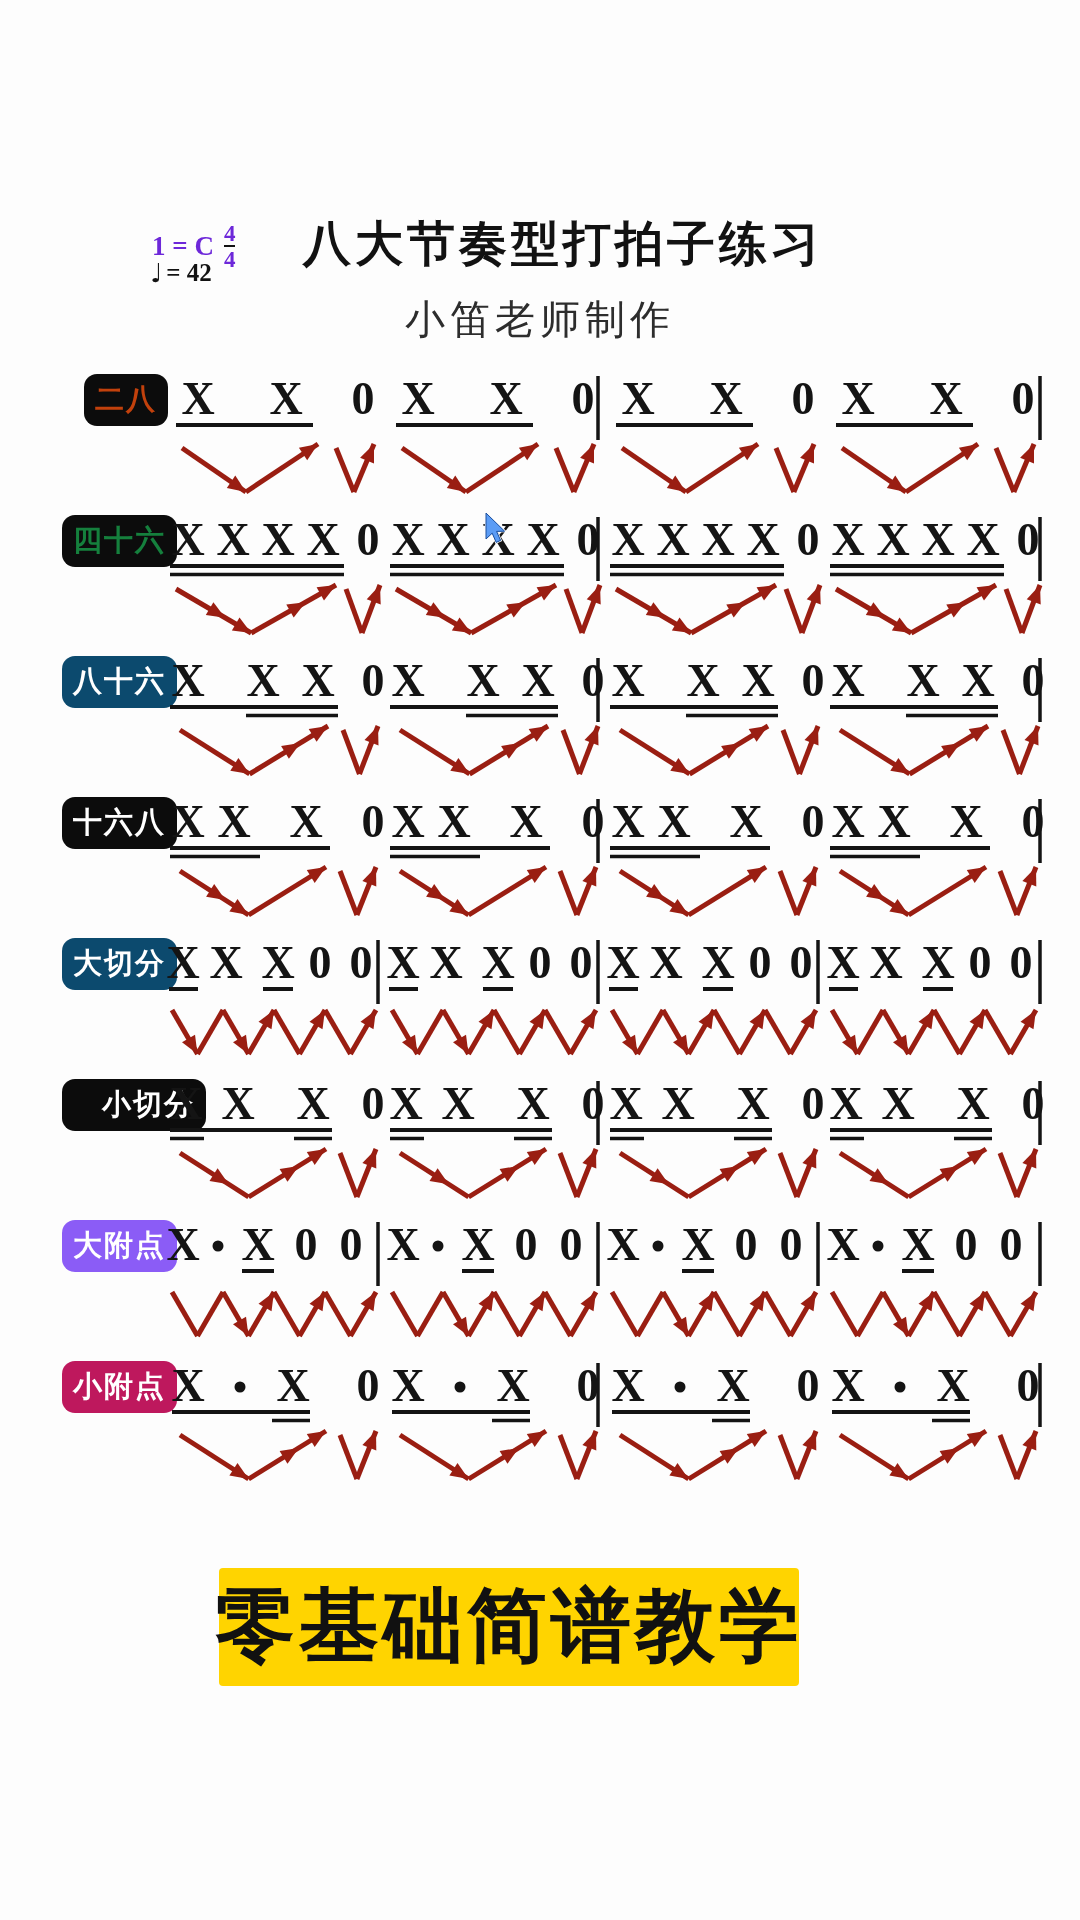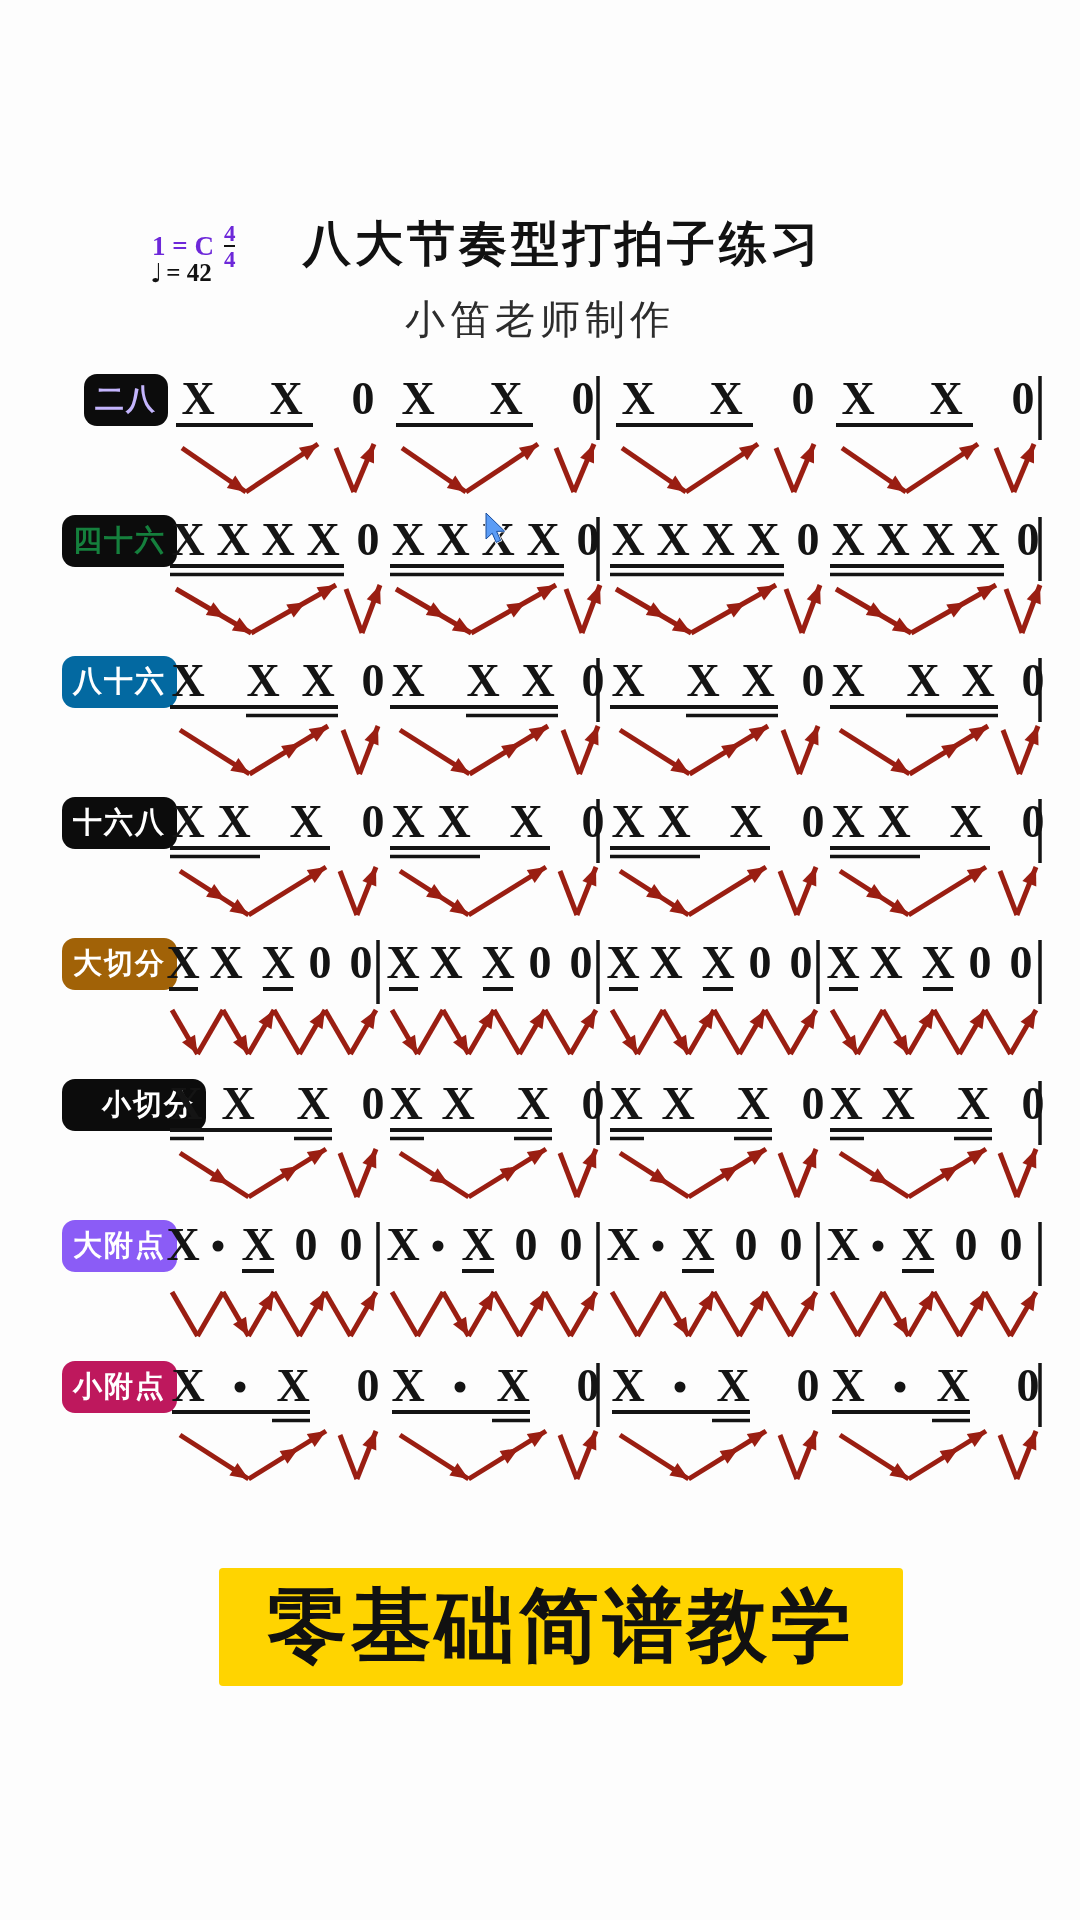--- a/index.html
+++ b/index.html
@@ -14,21 +14,21 @@
   .meter{display:inline-flex;flex-direction:column;align-items:center;line-height:1;
          font-size:23px;margin-left:10px;}
   .meter .den{border-top:2px solid #121212;padding-top:1px;}
   .tempo{position:absolute;left:150px;top:258px;font-family:"Liberation Serif",serif;
          font-weight:bold;font-size:25px;color:#121212;display:flex;align-items:center;gap:4px;}
   .tempo .note{font-family:"DejaVu Sans",sans-serif;font-size:26px;}
   .rows{position:absolute;left:0;top:0;width:1080px;height:1920px;}
   .row-badge{position:absolute;background:#0c0c0c;color:#ffffff;border-radius:13px;
          font-size:29px;font-weight:bold;padding:6px 11px;letter-spacing:2px;white-space:nowrap;}
   .row-svg{position:absolute;}
-  .banner{position:absolute;left:219px;top:1568px;width:684px;height:118px;background:#ffd400;
+  .banner{position:absolute;left:219px;top:1568px;width:580px;height:118px;background:#ffd400;
          display:flex;align-items:center;justify-content:center;border-radius:4px;
          font-size:80px;font-weight:bold;color:#111111;letter-spacing:4px;white-space:nowrap;}
   .cursor{position:absolute;width:26px;height:34px;}
 </style>
 </head>
 <body>
 
 <div class="page">
 
   <div class="keysig">
@@ -41,21 +41,21 @@
 
   <div class="tempo">
     <span class="note">♩</span>
     <span>= 42</span>
   </div>
 
   <div class="title">八大节奏型打拍子练习</div>
   <div class="subtitle">小笛老师制作</div>
 
   <div class="rows">
-      <div class="row-badge" style="top: 374px; left: 84px; background: rgb(12, 12, 12); color: #c4b5fd;">二八</div>
+      <div class="row-badge" style="top: 374px; left: 84px; background: rgb(12, 12, 12); color: #c2410c;">二八</div>
       <svg width="900" height="140" viewBox="0 0 900 140" class="row-svg" style="left: 148px; top: 372px;">
         <text x="50" y="42" text-anchor="middle" font-family="&quot;Liberation Serif&quot;, serif" font-size="46" font-weight="bold" fill="#141414">X</text>
         <text x="138" y="42" text-anchor="middle" font-family="&quot;Liberation Serif&quot;, serif" font-size="46" font-weight="bold" fill="#141414">X</text>
         <text x="215" y="42" text-anchor="middle" font-family="&quot;Liberation Serif&quot;, serif" font-size="46" font-weight="bold" fill="#141414">0</text>
         <line x1="28" y1="53" x2="165" y2="53" stroke="#141414" stroke-width="4"></line>
         <line x1="34" y1="76" x2="97.91999999999999" y2="120" stroke="#9a1e12" stroke-width="5"></line>
         <line x1="97.91999999999999" y1="120" x2="170" y2="72" stroke="#9a1e12" stroke-width="5"></line>
         <polygon points="97.9,120.0 78.8,116.0 87.3,103.6" fill="#9a1e12"></polygon>
         <polygon points="170.0,72.0 159.2,88.2 150.9,75.7" fill="#9a1e12"></polygon>
         <line x1="188" y1="76" x2="205.86" y2="120" stroke="#9a1e12" stroke-width="5"></line>
@@ -159,21 +159,21 @@
         <polygon points="737.1,104.7 717.8,102.1 725.4,89.2" fill="#9a1e12"></polygon>
         <polygon points="763.2,120.0 743.9,117.4 751.5,104.4" fill="#9a1e12"></polygon>
         <polygon points="817.7,89.2 805.7,104.6 798.3,91.5" fill="#9a1e12"></polygon>
         <polygon points="848.0,72.0 836.0,87.4 828.6,74.3" fill="#9a1e12"></polygon>
         <line x1="858" y1="76" x2="873.98" y2="120" stroke="#9a1e12" stroke-width="5"></line>
         <line x1="873.98" y1="120" x2="892" y2="72" stroke="#9a1e12" stroke-width="5"></line>
         <polygon points="892.0,72.0 892.7,91.5 878.7,86.2" fill="#9a1e12"></polygon>
         <line x1="450" y1="4" x2="450" y2="68" stroke="#141414" stroke-width="3.5"></line>
         <line x1="892" y1="4" x2="892" y2="68" stroke="#141414" stroke-width="3.5"></line>
       </svg>
-      <div class="row-badge" style="top: 656px; left: 62px; background: #0369a1; color: rgb(255, 255, 255);">八十六</div>
+      <div class="row-badge" style="top: 656px; left: 62px; background: #0c4a6e; color: rgb(255, 255, 255);">八十六</div>
       <svg width="900" height="140" viewBox="0 0 900 140" class="row-svg" style="left: 148px; top: 654px;">
         <text x="40" y="42" text-anchor="middle" font-family="&quot;Liberation Serif&quot;, serif" font-size="46" font-weight="bold" fill="#141414">X</text>
         <text x="115" y="42" text-anchor="middle" font-family="&quot;Liberation Serif&quot;, serif" font-size="46" font-weight="bold" fill="#141414">X</text>
         <text x="170" y="42" text-anchor="middle" font-family="&quot;Liberation Serif&quot;, serif" font-size="46" font-weight="bold" fill="#141414">X</text>
         <text x="225" y="42" text-anchor="middle" font-family="&quot;Liberation Serif&quot;, serif" font-size="46" font-weight="bold" fill="#141414">0</text>
         <line x1="22" y1="53" x2="190" y2="53" stroke="#141414" stroke-width="4"></line>
         <line x1="98" y1="61.5" x2="190" y2="61.5" stroke="#141414" stroke-width="3.5"></line>
         <line x1="32" y1="76" x2="101.56" y2="120" stroke="#9a1e12" stroke-width="5"></line>
         <line x1="101.56" y1="120" x2="180" y2="72" stroke="#9a1e12" stroke-width="5"></line>
         <polygon points="101.6,120.0 82.3,116.7 90.4,104.0" fill="#9a1e12"></polygon>
@@ -281,21 +281,21 @@
         <line x1="760.62" y1="120" x2="838" y2="72" stroke="#9a1e12" stroke-width="5"></line>
         <polygon points="737.3,105.1 718.1,101.7 726.2,89.0" fill="#9a1e12"></polygon>
         <polygon points="760.6,120.0 741.4,116.6 749.5,104.0" fill="#9a1e12"></polygon>
         <polygon points="838.0,72.0 826.7,87.9 818.8,75.1" fill="#9a1e12"></polygon>
         <line x1="852" y1="76" x2="868.92" y2="120" stroke="#9a1e12" stroke-width="5"></line>
         <line x1="868.92" y1="120" x2="888" y2="72" stroke="#9a1e12" stroke-width="5"></line>
         <polygon points="888.0,72.0 888.3,91.5 874.4,86.0" fill="#9a1e12"></polygon>
         <line x1="450" y1="4" x2="450" y2="68" stroke="#141414" stroke-width="3.5"></line>
         <line x1="892" y1="4" x2="892" y2="68" stroke="#141414" stroke-width="3.5"></line>
       </svg>
-      <div class="row-badge" style="top: 938px; left: 62px; background: #a16207; color: rgb(255, 255, 255);">大切分</div>
+      <div class="row-badge" style="top: 938px; left: 62px; background: #0c4a6e; color: rgb(255, 255, 255);">大切分</div>
       <svg width="900" height="140" viewBox="0 0 900 140" class="row-svg" style="left: 148px; top: 936px;">
         <text x="35" y="42" text-anchor="middle" font-family="&quot;Liberation Serif&quot;, serif" font-size="46" font-weight="bold" fill="#141414">X</text>
         <text x="78" y="42" text-anchor="middle" font-family="&quot;Liberation Serif&quot;, serif" font-size="46" font-weight="bold" fill="#141414">X</text>
         <text x="130" y="42" text-anchor="middle" font-family="&quot;Liberation Serif&quot;, serif" font-size="46" font-weight="bold" fill="#141414">X</text>
         <text x="172" y="42" text-anchor="middle" font-family="&quot;Liberation Serif&quot;, serif" font-size="46" font-weight="bold" fill="#141414">0</text>
         <text x="213" y="42" text-anchor="middle" font-family="&quot;Liberation Serif&quot;, serif" font-size="46" font-weight="bold" fill="#141414">0</text>
         <line x1="21" y1="53" x2="50" y2="53" stroke="#141414" stroke-width="4"></line>
         <line x1="115" y1="53" x2="145" y2="53" stroke="#141414" stroke-width="4"></line>
         <line x1="24" y1="74" x2="49.5" y2="118" stroke="#9a1e12" stroke-width="5"></line>
         <polygon points="49.5,118.0 34.0,106.2 47.0,98.7" fill="#9a1e12"></polygon>

